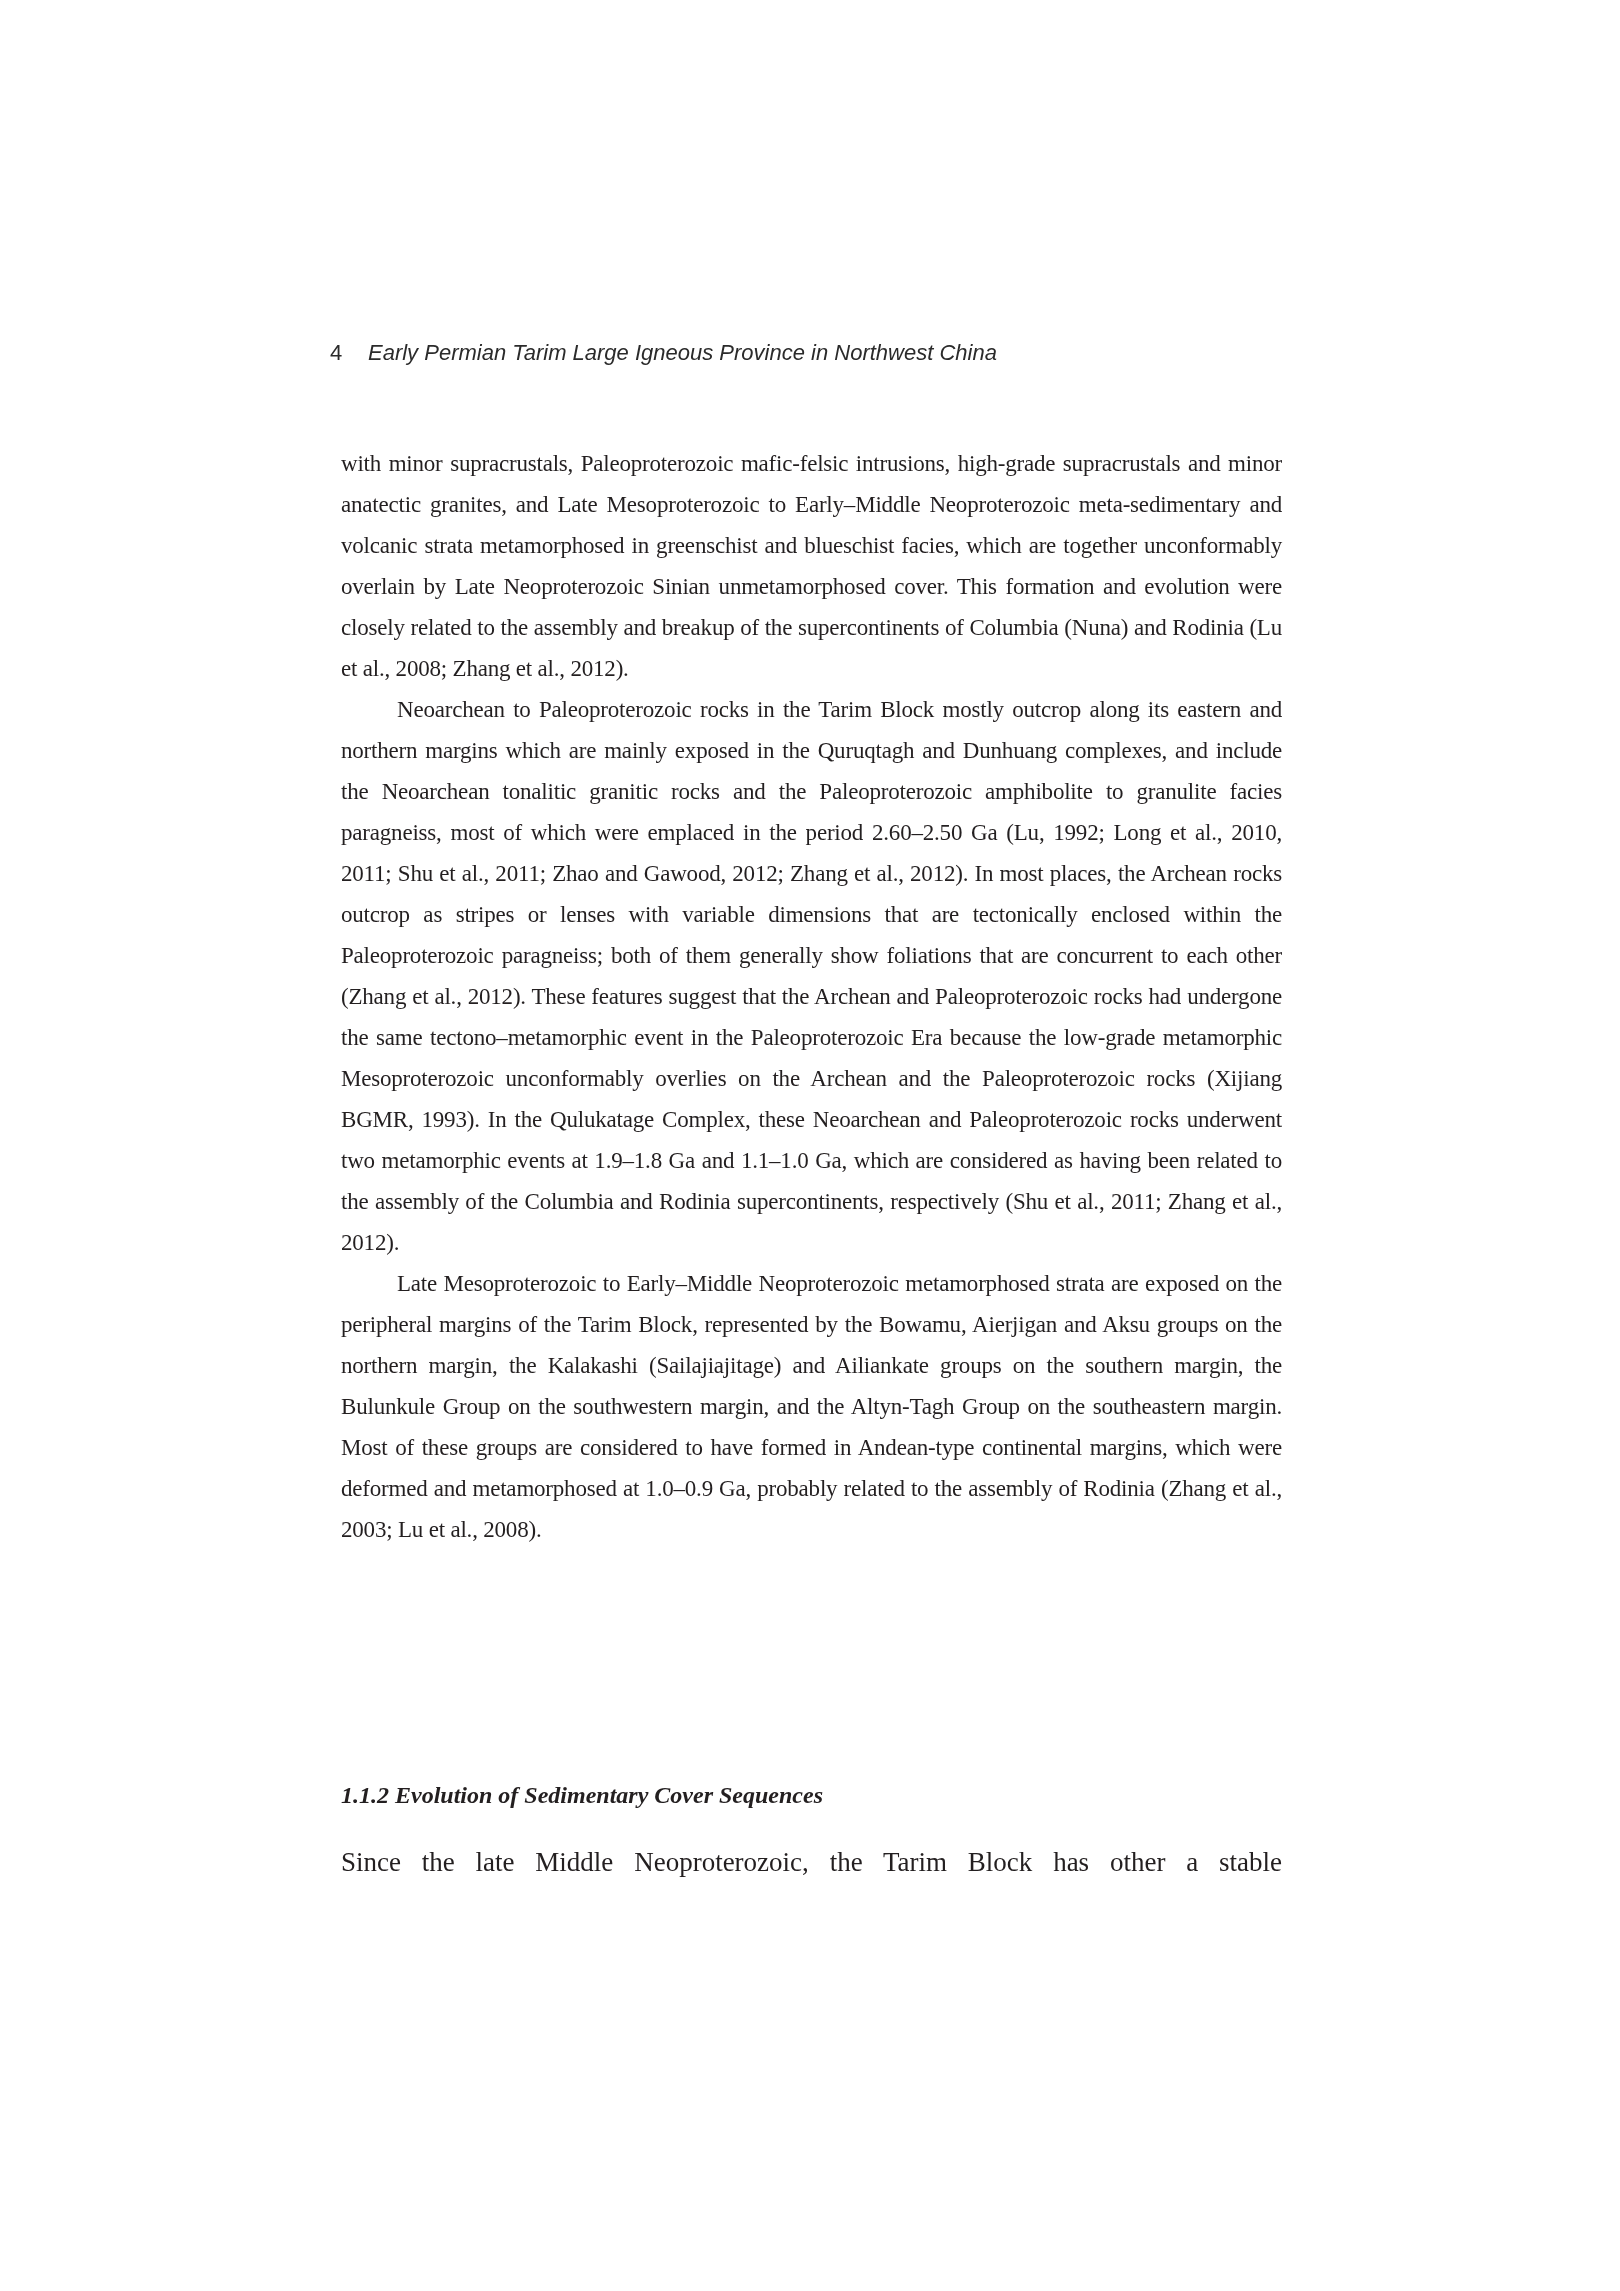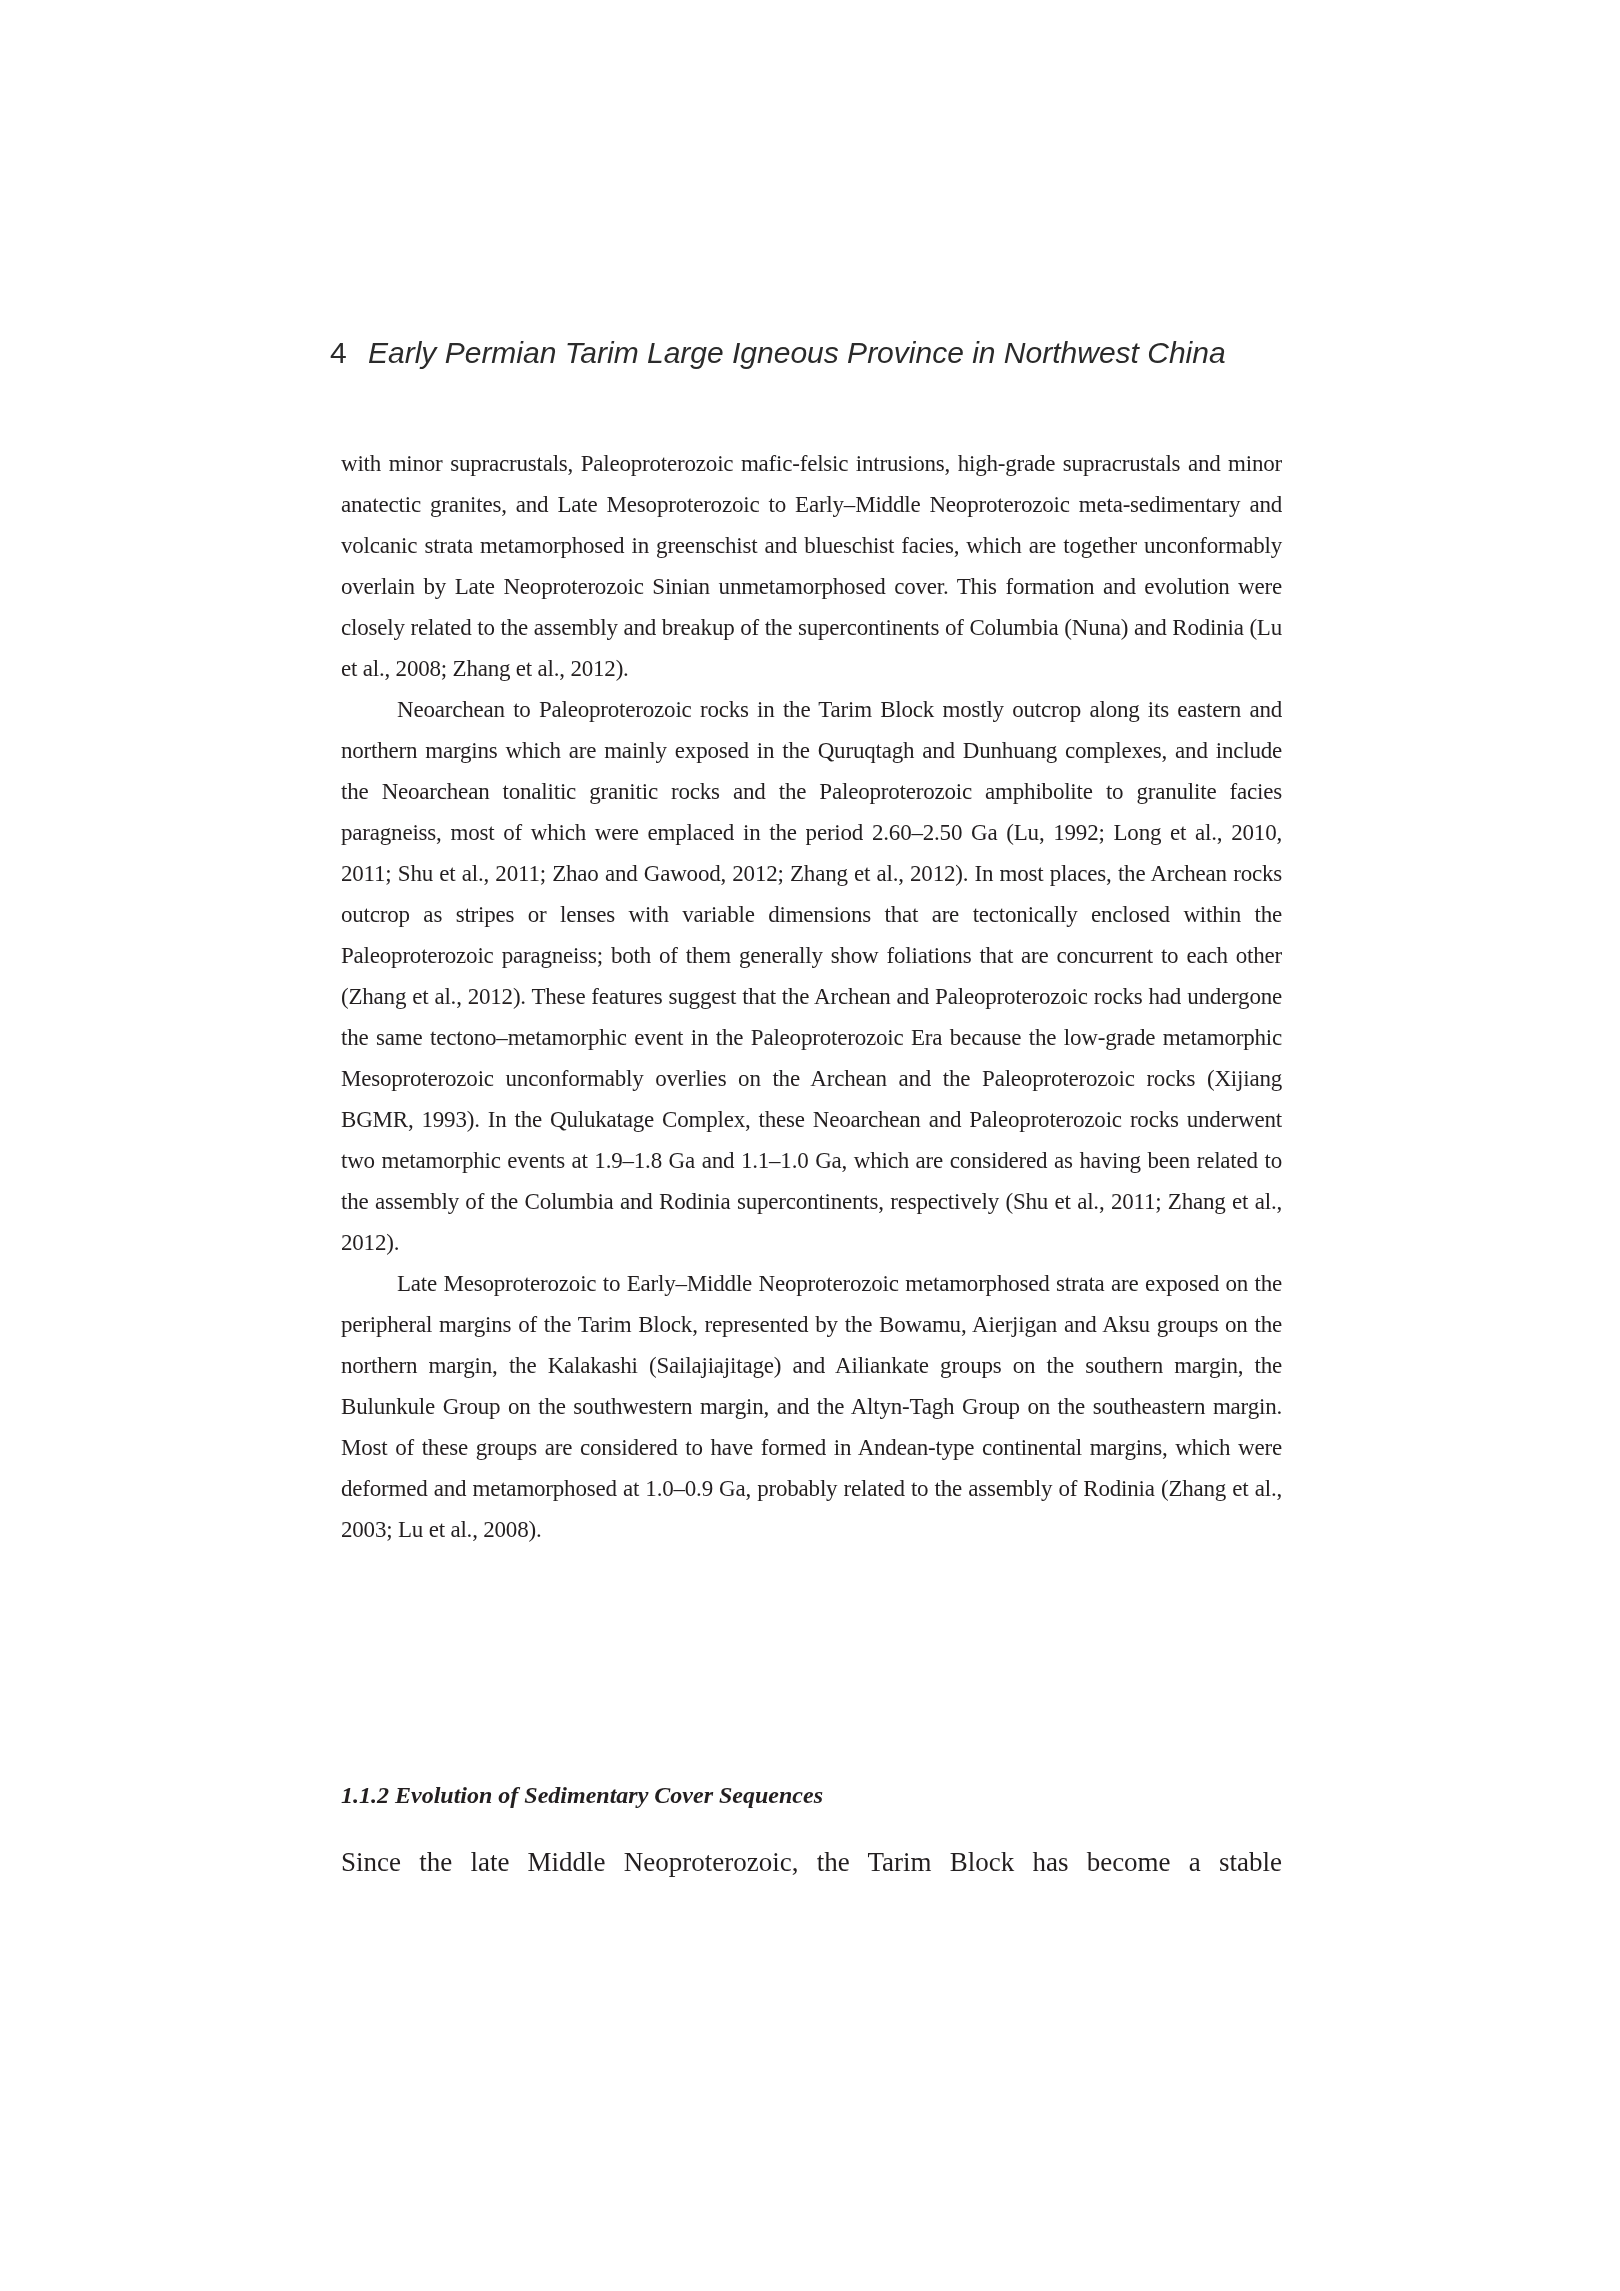--- a/index.html
+++ b/index.html
@@ -12,21 +12,21 @@
       height: 2292px;
       position: relative;
       overflow: hidden;
       color: #231f20;
     }
     .running-head {
       position: absolute;
       left: 330px;
       top: 339px;
       font-family: "Liberation Sans", sans-serif;
-      font-size: 30px;
+      font-size: 22px;
       line-height: 27.4px;
       color: #2b2b2b;
       white-space: nowrap;
     }
     .running-head .page-num {
       display: inline-block;
       width: 38px;
     }
     .running-head .book-title {
       font-style: italic;
@@ -87,14 +87,14 @@
 </header>
 
 <main class="body-text">
   <p class="tight">with minor supracrustals, Paleoproterozoic mafic-felsic intrusions, high-grade supracrustals and minor anatectic granites, and Late Mesoproterozoic to Early–Middle Neoproterozoic meta-sedimentary and volcanic strata metamorphosed in greenschist and blueschist facies, which are together unconformably overlain by Late Neoproterozoic Sinian unmetamorphosed cover. This formation and evolution were closely related to the assembly and breakup of the supercontinents of Columbia (Nuna) and Rodinia (Lu et al., 2008; Zhang et al., 2012).</p>
   <p class="indent tight">Neoarchean to Paleoproterozoic rocks in the Tarim Block mostly outcrop along its eastern and northern margins which are mainly exposed in the Quruqtagh and Dunhuang complexes, and include the Neoarchean tonalitic granitic rocks and the Paleoproterozoic amphibolite to granulite facies paragneiss, most of which were emplaced in the period 2.60–2.50 Ga (Lu, 1992; Long et al., 2010, 2011; Shu et al., 2011; Zhao and Gawood, 2012; Zhang et al., 2012). In most places, the Archean rocks outcrop as stripes or lenses with variable dimensions that are tectonically enclosed within the Paleoproterozoic paragneiss; both of them generally show foliations that are concurrent to each other (Zhang et al., 2012). These features suggest that the Archean and Paleoproterozoic rocks had undergone the same tectono–metamorphic event in the Paleoproterozoic Era because the low-grade metamorphic Mesoproterozoic unconformably overlies on the Archean and the Paleoproterozoic rocks (Xijiang BGMR, 1993). In the Qulukatage Complex, these Neoarchean and Paleoproterozoic rocks underwent two metamorphic events at 1.9–1.8 Ga and 1.1–1.0 Ga, which are considered as having been related to the assembly of the Columbia and Rodinia supercontinents, respectively (Shu et al., 2011; Zhang et al., 2012).</p>
   <p class="indent tight">Late Mesoproterozoic to Early–Middle Neoproterozoic metamorphosed strata are exposed on the peripheral margins of the Tarim Block, represented by the Bowamu, Aierjigan and Aksu groups on the northern margin, the Kalakashi (Sailajiajitage) and Ailiankate groups on the southern margin, the Bulunkule Group on the southwestern margin, and the Altyn-Tagh Group on the southeastern margin. Most of these groups are considered to have formed in Andean-type continental margins, which were deformed and metamorphosed at 1.0–0.9 Ga, probably related to the assembly of Rodinia (Zhang et al., 2003; Lu et al., 2008).</p>
 </main>
 
 <h3 class="section-heading">1.1.2 Evolution of Sedimentary Cover Sequences</h3>
 
-<p class="section-body">Since the late Middle Neoproterozoic, the Tarim Block has become a stable</p>
+<p class="section-body">Since the late Middle Neoproterozoic, the Tarim Block has other a stable</p>
 
 
 </body></html>

